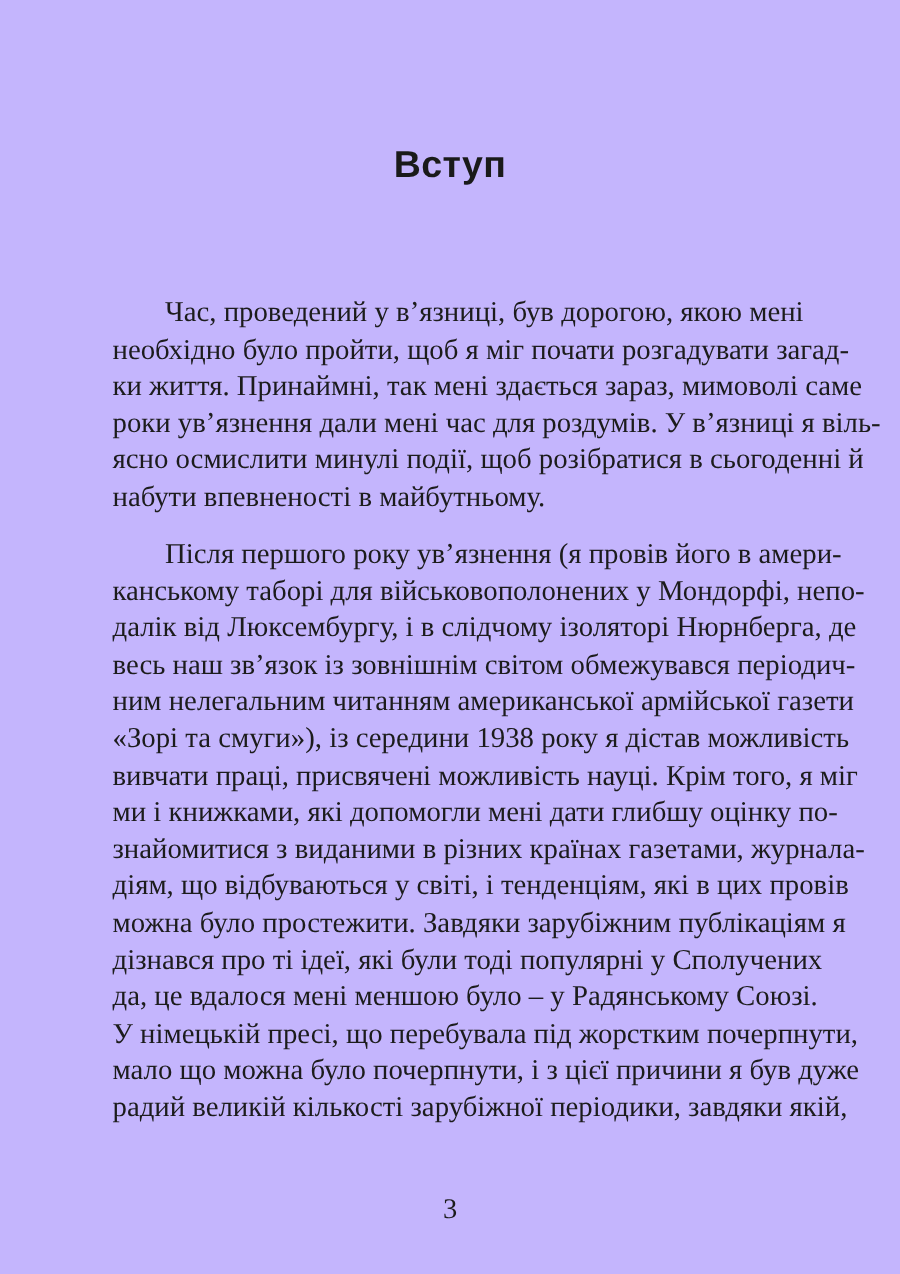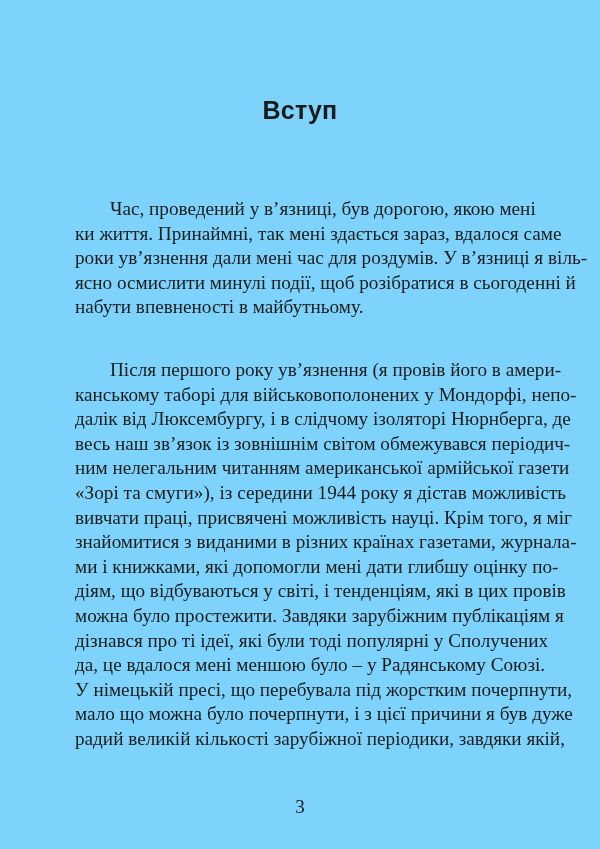--- a/index.html
+++ b/index.html
@@ -1,17 +1,17 @@
 <!DOCTYPE html>
 <html><head>
 <meta charset="utf-8">
 <style>
   html, body { margin: 0; padding: 0; background: #ffffff; }
   body { width: 600px; height: 849px; position: relative; overflow: hidden; }
-  .page { position: absolute; left: 0; top: 0; width: 600px; height: 849px; background: #7dd3fc; }
+  .page { position: absolute; left: 0; top: 0; width: 600px; height: 849px; background: #c4b5fd; }
   .title {
     position: absolute; left: 0; top: 96px; width: 600px; text-align: center;
     font-family: "Liberation Sans", sans-serif; font-weight: bold; font-size: 25px;
     color: #1a1a1a; letter-spacing: 0.2px;
   }
   .body-text {
     position: absolute; left: 75px; width: 452px;
     font-family: "Liberation Serif", serif; font-size: 19.2px; line-height: 24.6px;
     color: #1c1c1c; text-align: justify;
   }
@@ -26,36 +26,37 @@
   }
 </style>
 </head>
 <body>
 
 <div class="page">
   <div class="title">Вступ</div>
 
   <div class="body-text" id="para1">
     <span class="line first">Час, проведений у в’язниці, був дорогою, якою мені</span>
-    <span class="line">ки життя. Принаймні, так мені здається зараз, вдалося саме</span>
+    <span class="line">необхідно було пройти, щоб я міг почати розгадувати загад-</span>
+    <span class="line">ки життя. Принаймні, так мені здається зараз, мимоволі саме</span>
     <span class="line">роки ув’язнення дали мені час для роздумів. У в’язниці я віль-</span>
     <span class="line">ясно осмислити минулі події, щоб розібратися в сьогоденні й</span>
     <span class="line last">набути впевненості в майбутньому.</span>
   </div>
 
   <div class="body-text" id="para2">
     <span class="line first">Після першого року ув’язнення (я провів його в амери-</span>
     <span class="line">канському таборі для військовополонених у Мондорфі, непо-</span>
     <span class="line">далік від Люксембургу, і в слідчому ізоляторі Нюрнберга, де</span>
     <span class="line">весь наш зв’язок із зовнішнім світом обмежувався періодич-</span>
     <span class="line">ним нелегальним читанням американської армійської газети</span>
-    <span class="line">«Зорі та смуги»), із середини 1944 року я дістав можливість</span>
+    <span class="line">«Зорі та смуги»), із середини 1938 року я дістав можливість</span>
     <span class="line">вивчати праці, присвячені можливість науці. Крім того, я міг</span>
+    <span class="line">ми і книжками, які допомогли мені дати глибшу оцінку по-</span>
     <span class="line">знайомитися з виданими в різних країнах газетами, журнала-</span>
-    <span class="line">ми і книжками, які допомогли мені дати глибшу оцінку по-</span>
     <span class="line">діям, що відбуваються у світі, і тенденціям, які в цих провів</span>
     <span class="line">можна було простежити. Завдяки зарубіжним публікаціям я</span>
     <span class="line">дізнався про ті ідеї, які були тоді популярні у Сполучених</span>
     <span class="line">да, це вдалося мені меншою було – у Радянському Союзі.</span>
     <span class="line">У німецькій пресі, що перебувала під жорстким почерпнути,</span>
     <span class="line">мало що можна було почерпнути, і з цієї причини я був дуже</span>
     <span class="line">радий великій кількості зарубіжної періодики, завдяки якій,</span>
   </div>
 
   <div class="page-number">3</div>

